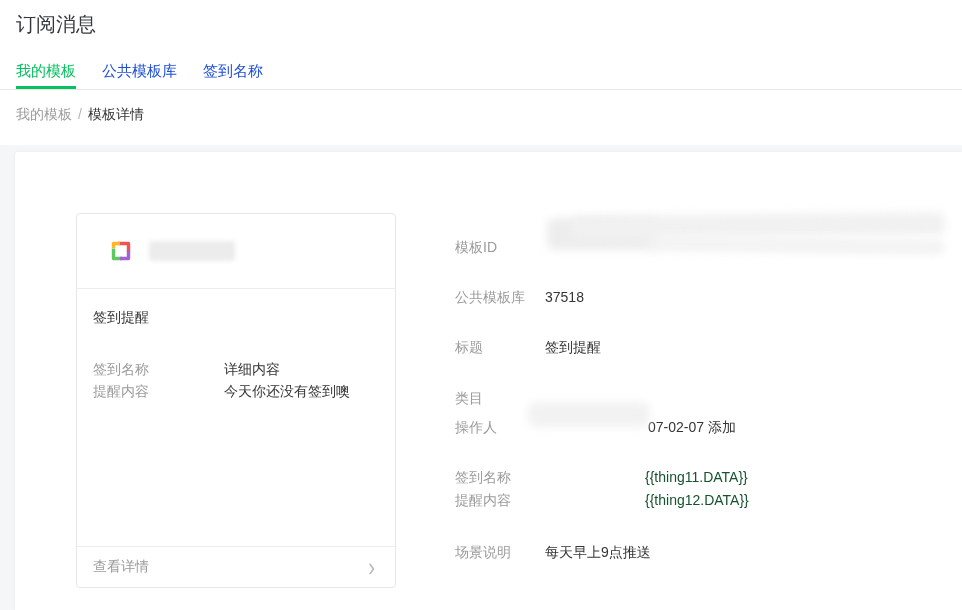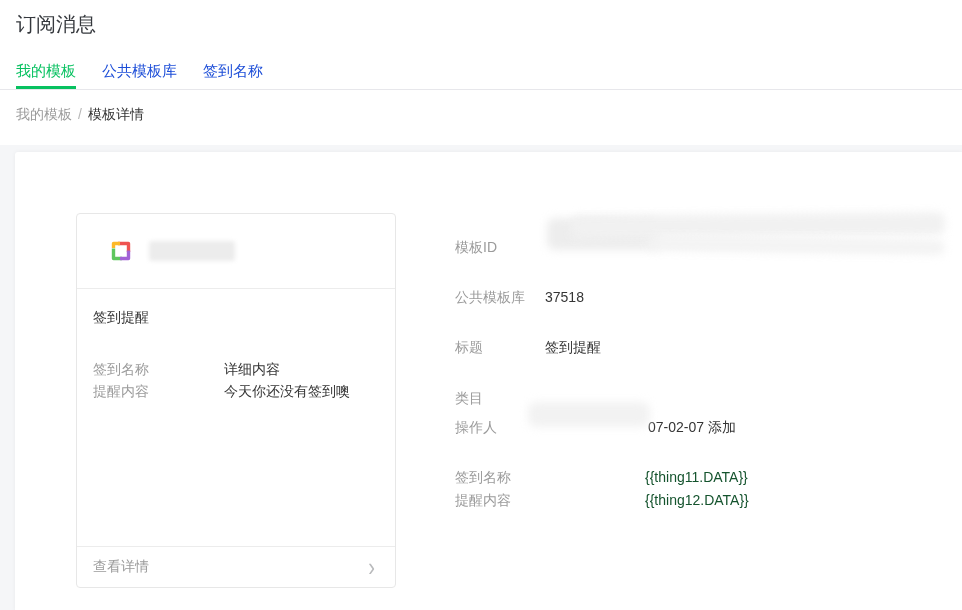--- a/index.html
+++ b/index.html
@@ -134,15 +134,19 @@
           <span class="param-name">签到名称</span>
           <span class="param-value">{{thing11.DATA}}</span>
         </span>
         <span class="param-line">
           <span class="param-name">提醒内容</span>
           <span class="param-value">{{thing12.DATA}}</span>
         </span>
       </span>
     </div>
 
+    <div class="drow" style="top:379px">
+      <span class="dlabel">场景说明</span>
+      <span class="dvalue">每天早上9点推送</span>
+    </div>
 
   </div>
 </div>
 
 </body></html>

